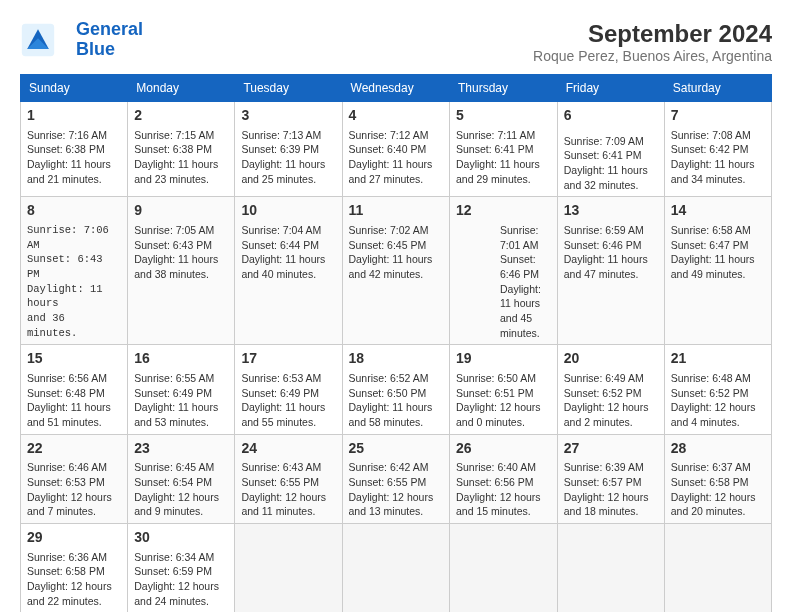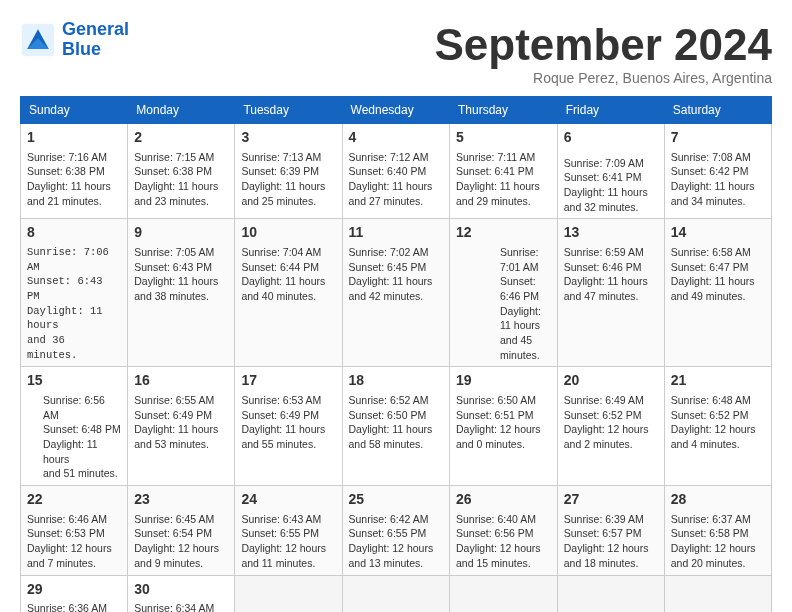--- a/index.html
+++ b/index.html
@@ -12,40 +12,40 @@
     }
     .header {
       display: flex;
       justify-content: space-between;
       align-items: flex-start;
       margin-bottom: 10px;
     }
     .logo {
       display: flex;
       align-items: center;
-      gap: 6px;
+      gap: 20px;
     }
     .logo-text {
       font-size: 18px;
       font-weight: bold;
       color: #333;
       line-height: 1.1;
     }
     .logo-text span {
       color: #1565c0;
     }
     .logo-icon {
       width: 36px;
       height: 36px;
     }
     .title-block {
       text-align: right;
     }
     .month-title {
-      font-size: 44px;
+      font-size: 24px;
       font-weight: bold;
       color: #333;
     }
     .location {
       font-size: 14px;
       color: #737373;
     }
     .calendar {
       width: 100%;
       border-collapse: collapse;
@@ -218,21 +218,21 @@
           <span class="day-num">14</span>
           <div class="day-info" style="white-space: pre-line;">Sunrise: 6:58 AM
 Sunset: 6:47 PM
 Daylight: 11 hours
 and 49 minutes.</div>
         </td>
       </tr>
       <tr>
         <td>
           <span class="day-num">15</span>
-          <div class="day-info" style="white-space: pre-line; margin-left: 16px;">Sunrise: 6:56 AM
+          <div class="day-info" style="white-space: pre-line;">Sunrise: 6:56 AM
 Sunset: 6:48 PM
 Daylight: 11 hours
 and 51 minutes.</div>
         </td>
         <td>
           <span class="day-num">16</span>
           <div class="day-info" style="white-space: pre-line;">Sunrise: 6:55 AM
 Sunset: 6:49 PM
 Daylight: 11 hours
 and 53 minutes.</div>

